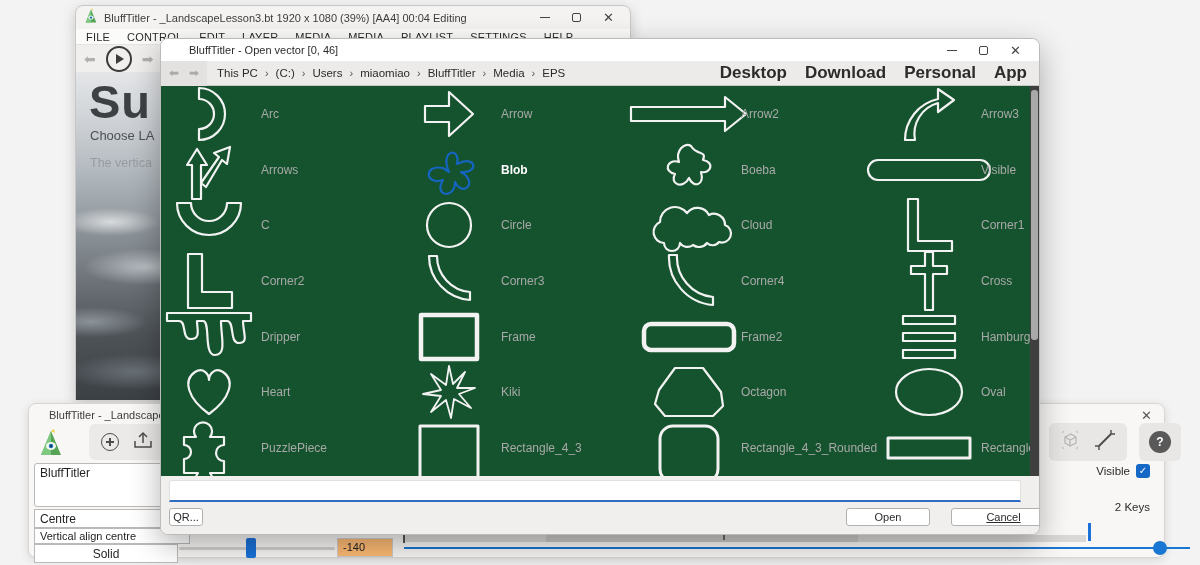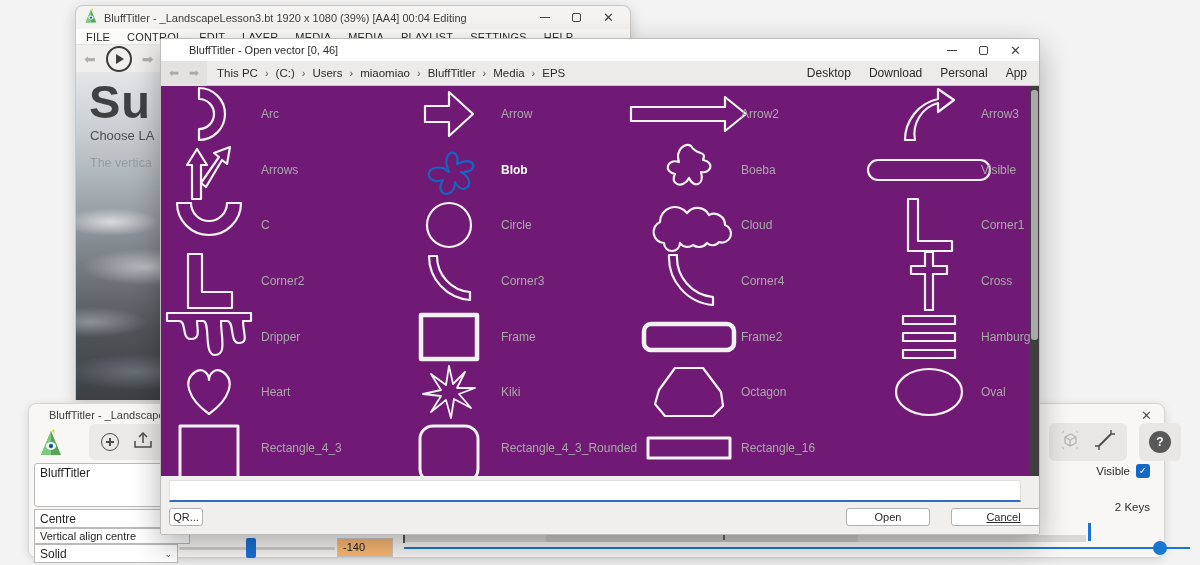--- a/index.html
+++ b/index.html
@@ -42,21 +42,21 @@
   .bp-logo { position:absolute; left:10px; top:24px; }
   .bp-toolstrip { position:absolute; left:60px; top:20px; width:110px; height:36px; background:#eceae8; border-radius:6px; display:flex; align-items:center; gap:14px; padding-left:12px; }
   .icon-addcircle { width:18px; height:18px; border:1.5px solid #4d4d4d; border-radius:50%; position:relative; }
   .icon-addcircle::before,.icon-addcircle::after{ content:""; position:absolute; background:#4d4d4d; }
   .icon-addcircle::before{ left:3.5px; top:7px; width:8px; height:1.5px; }
   .icon-addcircle::after{ left:7px; top:3.5px; width:1.5px; height:8px; }
   .bp-field { position:absolute; left:5px; background:#fff; border:1px solid #bcbab8; font-size:12px; color:#1f1f1f; padding:2px 5px; }
   .bp-name { top:59px; width:156px; height:44px; border-radius:3px; }
   .bp-centre { top:105px; width:156px; height:19px; }
   .bp-valign { top:124px; width:156px; height:16px; font-size:11px; padding-top:1px; }
-  .bp-solid { top:140px; width:144px; height:19px; display:flex; align-items:center; justify-content:space-between; }
+  .bp-solid { top:140px; width:144px; height:19px; display:flex; align-items:center; justify-content:space-between;flex-direction:column; }
   .chev { font-size:9px; color:#555; }
   .bp-slider-track { position:absolute; left:150px; top:143px; width:156px; height:3px; background:#d2d0ce; border-radius:2px; }
   .bp-slider-handle { position:absolute; left:217px; top:134px; width:10px; height:20px; background:#1a72d8; border-radius:2px; }
   .bp-slider-key { position:absolute; left:215px; top:127px; width:15px; height:3px; background:#1a72d8; }
   .bp-posvalue { position:absolute; left:308px; top:134px; width:56px; height:19px; background:#fdba74; border:1px solid #cfcdcb; font-size:11px; color:#222; padding:2px 5px; }
   .bp-scrubtrack { position:absolute; left:375px; top:131px; width:682px; height:7px; background:#dad8d6; }
   .bp-scrubtrack .seg { position:absolute; left:142px; top:0; width:312px; height:7px; background:#cac8c6; }
   .bp-tick1 { position:absolute; left:374px; top:129px; width:2px; height:10px; background:#555; }
   .bp-tick2 { position:absolute; left:694px; top:127px; width:2px; height:9px; background:#666; }
   .bp-bluetick { position:absolute; left:1059px; top:119px; width:3px; height:18px; background:#1a72d8; }
@@ -64,34 +64,34 @@
   .bp-timeline-handle { position:absolute; left:1124px; top:137px; width:14px; height:14px; background:#1976d2; border-radius:50%; }
   .bp-right-icons { position:absolute; left:1020px; top:19px; display:flex; gap:12px; }
   .ri-box { background:#e9e7e5; border-radius:6px; height:38px; display:flex; align-items:center; padding:0 10px; gap:12px; }
   .help-circle { width:22px; height:22px; background:#595959; color:#fff; border-radius:50%; font-size:12px; font-weight:bold; display:flex; align-items:center; justify-content:center; }
   .bp-visible { position:absolute; right:14px; top:60px; display:flex; align-items:center; gap:6px; font-size:11.5px; color:#2b2b2b; }
   .cb-checked { width:14px; height:14px; background:#1668c7; border-radius:3px; color:#fff; font-size:10px; line-height:14px; text-align:center; }
   .bp-keys { position:absolute; right:14px; top:97px; font-size:11.5px; color:#2b2b2b; }
 
   
   .dialog { position:absolute; left:160px; top:38px; width:880px; height:497px;
-    background:#fff; border:1px solid #bdbbb9; border-radius:2px; overflow:hidden;
+    background:#fff; border:1px solid #bdbbb9; border-radius:8px; overflow:hidden;
     box-shadow:0 10px 30px rgba(0,0,0,.30); }
   .dlg-titlebar { height:22px; display:flex; align-items:center; padding:0 10px 0 28px; background:#fff; }
   .dlg-title { font-size:11px; color:#2b2b2b; flex:1; }
   .dlg-navbar { height:25px; background:#edebe9; display:flex; align-items:center; border-bottom:1px solid #c9c7c5; }
   .dlg-histbox { width:46px; height:25px; background:#e4e2e0; display:flex; align-items:center; justify-content:center; gap:10px; }
   .hist-arrow { color:#aba9a7; font-size:12px; line-height:1; }
   .breadcrumb { display:flex; align-items:center; gap:7px; padding-left:10px; flex:1; }
   .bc-item { font-size:11.5px; color:#2b2b2b; }
   .bc-sep { font-size:11px; color:#555; }
   .quick-links { display:flex; align-items:center; gap:18px; padding-right:12px; }
-  .ql-item { font-size:12px; color:#2b2b2b; }
-
-  .vector-grid { position:relative; height:390px; background:#701a75; overflow:hidden;
+  .ql-item { font-size:17px; color:#2b2b2b;font-weight:bold; }
+
+  .vector-grid { position:relative; height:390px; background:#14532d; overflow:hidden;
     display:grid; grid-template-columns:repeat(4,240px); grid-auto-rows:55.7px; align-items:center; }
   .cell { display:flex; align-items:center; height:55.7px; overflow:visible; cursor:pointer; }
   .icon-box { width:96px; min-width:96px; display:flex; align-items:center; justify-content:center; overflow:visible; }
   .icon-box svg { overflow:visible; }
   .cell-label { font-size:12px; color:#a9a9a9; margin-left:4px; white-space:nowrap; }
   .cell.selected .cell-label { color:#fff; font-weight:bold; }
   .grid-scrollbar { position:absolute; right:0; top:0; width:9px; height:390px; background:#3f3f3f; }
   .grid-scrollbar .thumb { position:absolute; left:1px; top:4px; width:7px; height:250px; background:#a9a9a9; border-radius:3px; }
 
   .dlg-bottom { height:60px; background:#f0efee; position:relative; }
@@ -449,20 +449,28 @@
       <div class="cell">
         <div class="icon-box">
           <svg width="72" height="52" viewBox="0 0 72 52" fill="none" stroke="#f2f2f2" stroke-width="2.2" stroke-linejoin="round" stroke-linecap="round">
             <ellipse cx="36" cy="26" rx="33" ry="23"></ellipse>
           </svg>
         </div>
         <div class="cell-label">Oval</div>
       </div>
       <div class="cell">
         <div class="icon-box">
+          <svg width="58" height="54" viewBox="0 0 58 54" fill="none" stroke="#f2f2f2" stroke-width="2.2" stroke-linejoin="round" stroke-linecap="round">
+            <path d="M4 16 L16 16 A9 9 0 1 1 30 16 L44 16 L44 24 A8 8 0 1 0 44 40 L44 52 L30 52 A8 8 0 1 1 18 52 L4 52 L4 38 A7 7 0 1 0 4 24 Z"></path>
+          </svg>
+        </div>
+        <div class="cell-label">PuzzlePiece</div>
+      </div>
+      <div class="cell">
+        <div class="icon-box">
           <svg width="64" height="50" viewBox="0 0 64 50" fill="none" stroke="#f2f2f2" stroke-width="2.2" stroke-linejoin="round" stroke-linecap="round">
             <rect x="3" y="3" width="58" height="52" stroke-width="3"></rect>
           </svg>
         </div>
         <div class="cell-label">Rectangle_4_3</div>
       </div>
       <div class="cell">
         <div class="icon-box">
           <svg width="64" height="50" viewBox="0 0 64 50" fill="none" stroke="#f2f2f2" stroke-width="2.2" stroke-linejoin="round" stroke-linecap="round">
             <rect x="3" y="3" width="58" height="56" rx="13" stroke-width="3"></rect>

